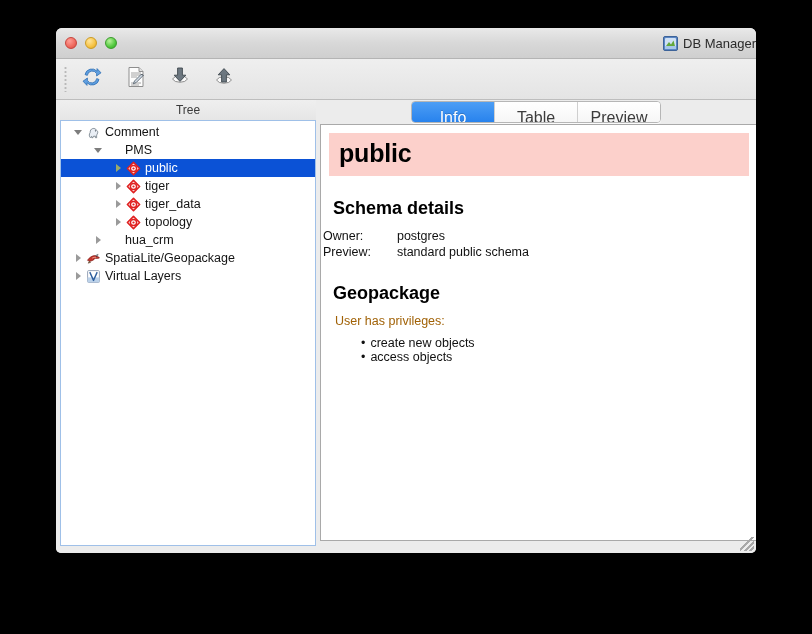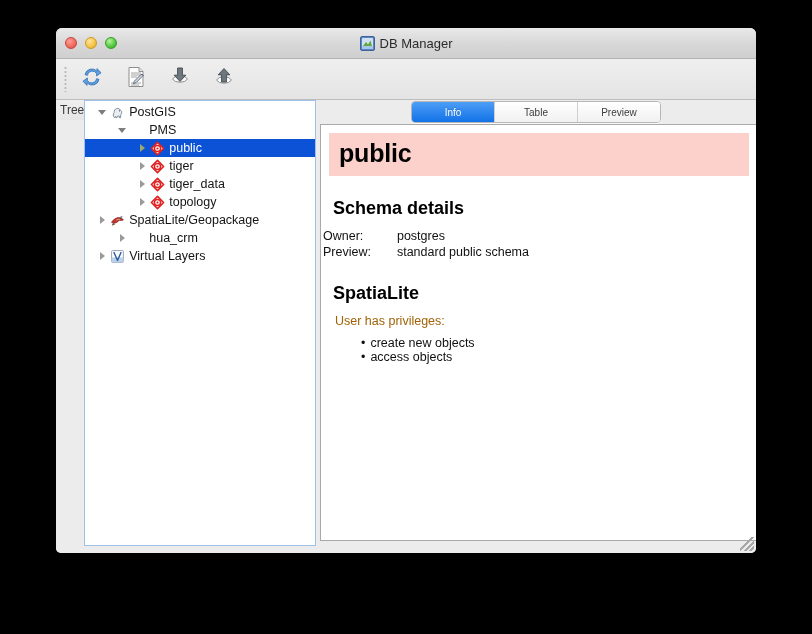--- a/index.html
+++ b/index.html
@@ -56,21 +56,21 @@
   .light.yellow { background: radial-gradient(circle at 35% 30%, #ffe49a, #f6c344 60%, #d9a122); border: 1px solid #cc9b22; }
   .light.green  { background: radial-gradient(circle at 35% 30%, #b7f29a, #5fc council); }
   .light.green  { background: radial-gradient(circle at 35% 30%, #b7f29a, #52c93f 60%, #2fa222); border: 1px solid #3a9c2c; }
 
   #title-center {
     position: absolute;
     left: 0; right: 0;
     top: 0; bottom: 0;
     display: flex;
     align-items: center;
-    justify-content: center;
+    justify-content: flex-end;
     gap: 5px;
     pointer-events: none;
   }
   #title-text {
     font-size: 13px;
     color: #2b2b2b;
     font-family: "Liberation Sans", sans-serif;
   }
   .db-icon {
     width: 15px;
@@ -121,21 +121,21 @@
   }
 
   
   #tree-dock {
     position: absolute;
     left: 4px;
     top: 0px;
     width: 256px;
     height: 446px;
     display: flex;
-    flex-direction: row;
+    flex-direction: column;
   }
   #tree-header {
     height: 20px;
     line-height: 20px;
     text-align: center;
     font-size: 12px;
     color: #3b3b3b;
     background: linear-gradient(to bottom,#efefef,#e6e6e6);
   }
   #tree-frame {
@@ -215,22 +215,22 @@
     display: flex;
     height: 20px;
     border: 1px solid #b6b6b6;
     border-radius: 4px;
     overflow: hidden;
     background: #fdfdfd;
     box-shadow: 0 1px 0 rgba(255,255,255,0.8);
   }
   .tab {
     min-width: 58px;
-    padding: 4px 12px;
-    font-size: 10px;
+    padding: 16px 12px;
+    font-size: 16px;
     color: #3c3c3c;
     display: flex;
     align-items: center;
     justify-content: center;
     background: linear-gradient(to bottom,#ffffff,#f1f1f1);
     border-right: 1px solid #cfcfcf;
     cursor: default;
   }
   .tab:last-child { border-right: none; }
   .tab.active {
@@ -408,21 +408,21 @@
                 <span style="width: 10px; flex-shrink: 0;"></span>
                 <span class="twist">
                   <span class="arrow-down"></span>
                 </span>
                 <span class="ticon">
                   <svg width="15" height="15" viewBox="0 0 15 15">
                     <path d="M4.2 12.6 C3 11.4 3 9 4.2 7.4 C4 5.6 5 4 6.6 3.6 C8.2 3.1 9.8 3.8 10.4 5.2 C11.6 5.7 12 7 11.6 8.1 C11.3 9.2 10.6 9.7 10.6 10.8 L10.7 12.7 L9.4 12.7 L9.3 11.1 L7.2 11.4 L7 12.7 L5.7 12.7 L5.6 11.4 Z" fill="#e9eef5" stroke="#6b7782" stroke-width="0.8" stroke-linejoin="round"></path>
                     <circle cx="9.5" cy="5.8" r="0.65" fill="#3a444d"></circle>
                   </svg>
                 </span>
-                <span class="tlabel">PostGIS</span>
+                <span class="tlabel">Comment</span>
               </div>
               <div class="trow">
                 <span style="width: 30px; flex-shrink: 0;"></span>
                 <span class="twist">
                   <span class="arrow-down"></span>
                 </span>
                 <span class="ticon"></span>
                 <span class="tlabel">PMS</span>
               </div>
               <div class="trow selected">
@@ -473,44 +473,44 @@
                   <span class="arrow-right"></span>
                 </span>
                 <span class="ticon">
                   <svg width="15" height="15" viewBox="0 0 15 15">
                     <path d="M7.5 1.4 L13.6 7.5 L7.5 13.6 L1.4 7.5 Z" fill="#ffffff" stroke="#e02020" stroke-width="1.6" stroke-linejoin="round"></path>
                     <circle cx="7.5" cy="7.5" r="3.1" fill="none" stroke="#e02020" stroke-width="1.5"></circle>
                     <circle cx="7.5" cy="7.5" r="1.1" fill="#e02020"></circle>
                   </svg>
                 </span>
                 <span class="tlabel">topology</span>
+              </div>
+              <div class="trow">
+                <span style="width: 30px; flex-shrink: 0;"></span>
+                <span class="twist">
+                  <span class="arrow-right"></span>
+                </span>
+                <span class="ticon"></span>
+                <span class="tlabel">hua_crm</span>
               </div>
               <div class="trow">
                 <span style="width: 10px; flex-shrink: 0;"></span>
                 <span class="twist">
                   <span class="arrow-right"></span>
                 </span>
                 <span class="ticon">
                   <svg width="15" height="15" viewBox="0 0 15 15">
                     <path d="M1.5 9.3 C3.4 6.2 6.6 4.4 9.6 4.6 C11 4.7 12.6 5.6 13.4 7 C12.2 7.5 10.6 7.6 9.3 7.2 C8 8.9 5.6 10.2 3.4 10.3 Z" fill="#c6342c" stroke="#7d1f1a" stroke-width="0.7" stroke-linejoin="round"></path>
                     <path d="M6.2 7.1 C7.4 6.3 9 6.1 10.2 6.6" fill="none" stroke="#f0b9a8" stroke-width="0.8"></path>
                     <path d="M9.6 4.6 L12.1 3.1 L11.4 5.2 Z" fill="#9aa3ab" stroke="#6c757c" stroke-width="0.6"></path>
                     <circle cx="10.6" cy="5.5" r="0.45" fill="#2a2a2a"></circle>
                     <path d="M3.4 10.3 L2.2 12.2 L4.6 11.3 Z" fill="#7b5a3a" stroke="#5a422a" stroke-width="0.6"></path>
                   </svg>
                 </span>
                 <span class="tlabel">SpatiaLite/Geopackage</span>
-              </div>
-              <div class="trow">
-                <span style="width: 30px; flex-shrink: 0;"></span>
-                <span class="twist">
-                  <span class="arrow-right"></span>
-                </span>
-                <span class="ticon"></span>
-                <span class="tlabel">hua_crm</span>
               </div>
               <div class="trow">
                 <span style="width: 10px; flex-shrink: 0;"></span>
                 <span class="twist">
                   <span class="arrow-right"></span>
                 </span>
                 <span class="ticon">
                   <svg width="15" height="15" viewBox="0 0 15 15">
                     <rect x="1.6" y="1.6" width="11.8" height="11.8" rx="1" fill="#ffffff" stroke="#8c9bb0" stroke-width="0.9"></rect>
                     <path d="M1.6 8.4 L1.6 13.4 L13.4 13.4 L13.4 8.4 Z" fill="#bcd2ea"></path>
@@ -546,21 +546,21 @@
                 <td class="k">Owner:</td>
                 <td class="v">postgres</td>
               </tr>
               <tr>
                 <td class="k">Preview:</td>
                 <td class="v">standard public schema</td>
               </tr>
             </tbody>
               </table>
 
-            <h2 class="sec-h2">SpatiaLite</h2>
+            <h2 class="sec-h2">Geopackage</h2>
             <p class="plain-line">User has privileges:</p>
             <ul class="bullets">
               <li>create new objects</li>
               <li>access objects</li>
             </ul>
 
           </div>
         </div>
       </div>
 

